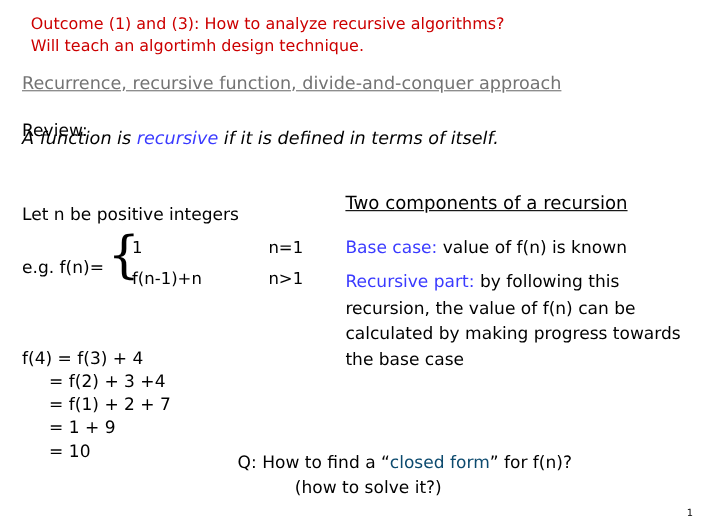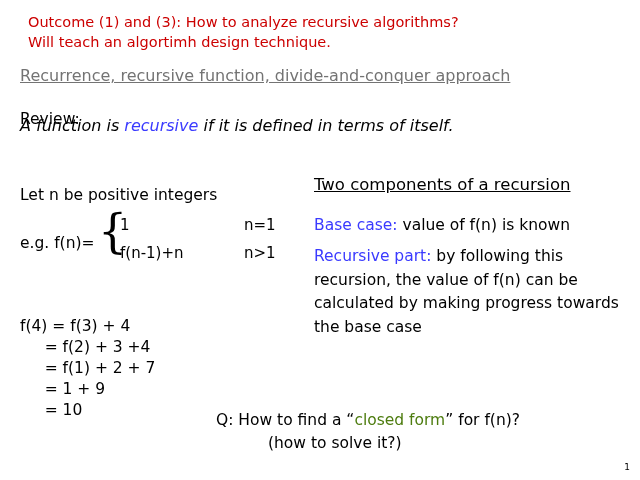--- a/index.html
+++ b/index.html
@@ -158,21 +158,21 @@
     color: #cc0000;
   }
   .qline {
     position: absolute;
     left: 216px;
     top: 411px;
     font-size: 15.5px;
     white-space: nowrap;
   }
   .qline .red {
-    color: #4d7c0f;
+    color: #0c4a6e;
   }
   .howline {
     position: absolute;
     left: 268px;
     top: 434px;
     font-size: 15.5px;
     white-space: nowrap;
   }
   .pagenum {
     position: absolute;

